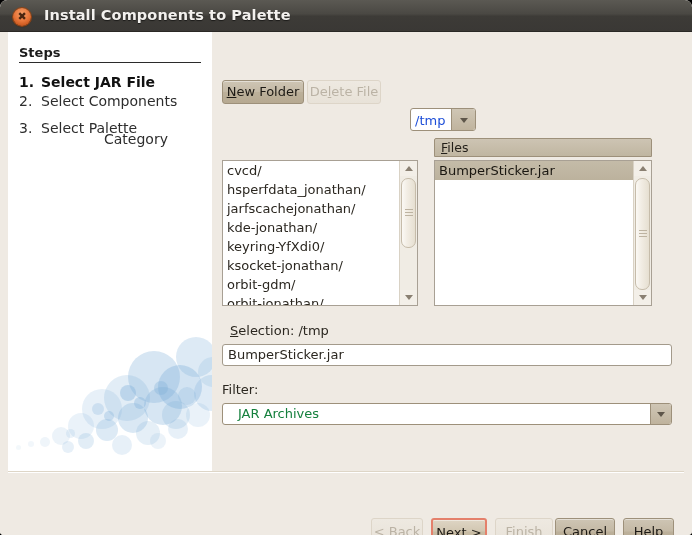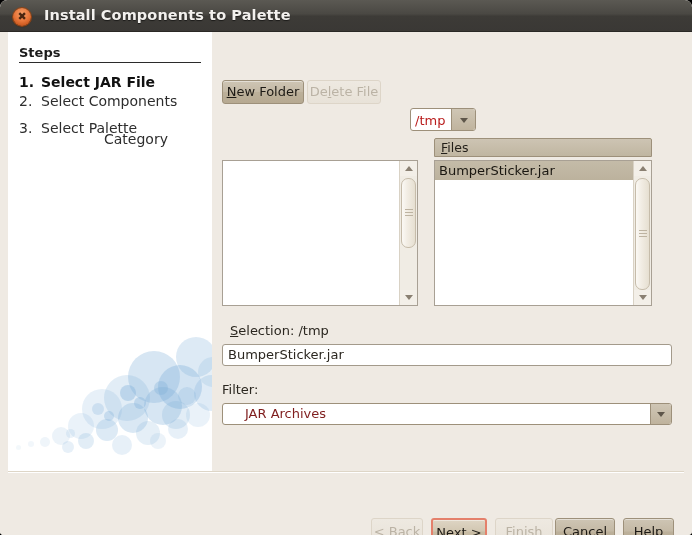--- a/index.html
+++ b/index.html
@@ -184,21 +184,21 @@
     border: 1px solid #9d907a;
     border-radius: 3px;
     background: #ffffff;
     overflow: hidden;
     cursor: pointer;
   }
   #path-combo .val {
     position: absolute;
     left: 4px; top: 2px;
     font-size: 13px;
-    color: #b91c1c;
+    color: #1d4ed8;
     line-height: 19px;
   }
   #path-combo .arrowbox {
     position: absolute;
     right: 0; top: 0;
     width: 24px; height: 21px;
     background: linear-gradient(to bottom, #cfc6b5 0%, #c0b49e 100%);
     border-left: 1px solid #9d907a;
     box-sizing: border-box;
   }
@@ -331,24 +331,24 @@
     position: absolute;
     box-sizing: border-box;
     border: 1px solid #9d907a;
     border-radius: 3px;
     background: #ffffff;
     overflow: hidden;
     cursor: pointer;
   }
   #filter-combo .val {
     position: absolute;
-    left: 22px; top: 0;
+    left: 15px; top: 0;
     line-height: 20px;
     font-size: 13px;
-    color: #7f1d1d;
+    color: #15803d;
   }
   #filter-combo .arrowbox {
     position: absolute;
     right: 0; top: 0;
     bottom: 0;
     width: 21px;
     background: linear-gradient(to bottom, #cfc6b5 0%, #bfb39d 100%);
     border-left: 1px solid #9d907a;
     box-sizing: border-box;
   }
@@ -458,20 +458,30 @@
 
       <div id="path-combo">
         <span class="val">/tmp</span>
         <span class="arrowbox">
             <i class="tri-down"></i>
           </span>
       </div>
 
       <div class="list-wrap" id="folders-wrap" style="left:10px; top:106px; width:196px; height:168px;">
         <div class="list-body" style="height:146px;">
+          <div class="list-scrollport" id="folders-items">
+              <div class="list-item">cvcd/</div>
+              <div class="list-item">hsperfdata_jonathan/</div>
+              <div class="list-item">jarfscachejonathan/</div>
+              <div class="list-item">kde-jonathan/</div>
+              <div class="list-item">keyring-YfXdi0/</div>
+              <div class="list-item">ksocket-jonathan/</div>
+              <div class="list-item">orbit-gdm/</div>
+              <div class="list-item">orbit-jonathan/</div>
+            </div>
           <div class="vscroll">
             <div class="sb-arrow up">
                 <i></i>
               </div>
             <div class="sb-thumb" style="top:17px; height:70px;">
               <span class="sb-grip">
                   <b></b>
                   <b></b>
                   <b></b>
                 </span>

